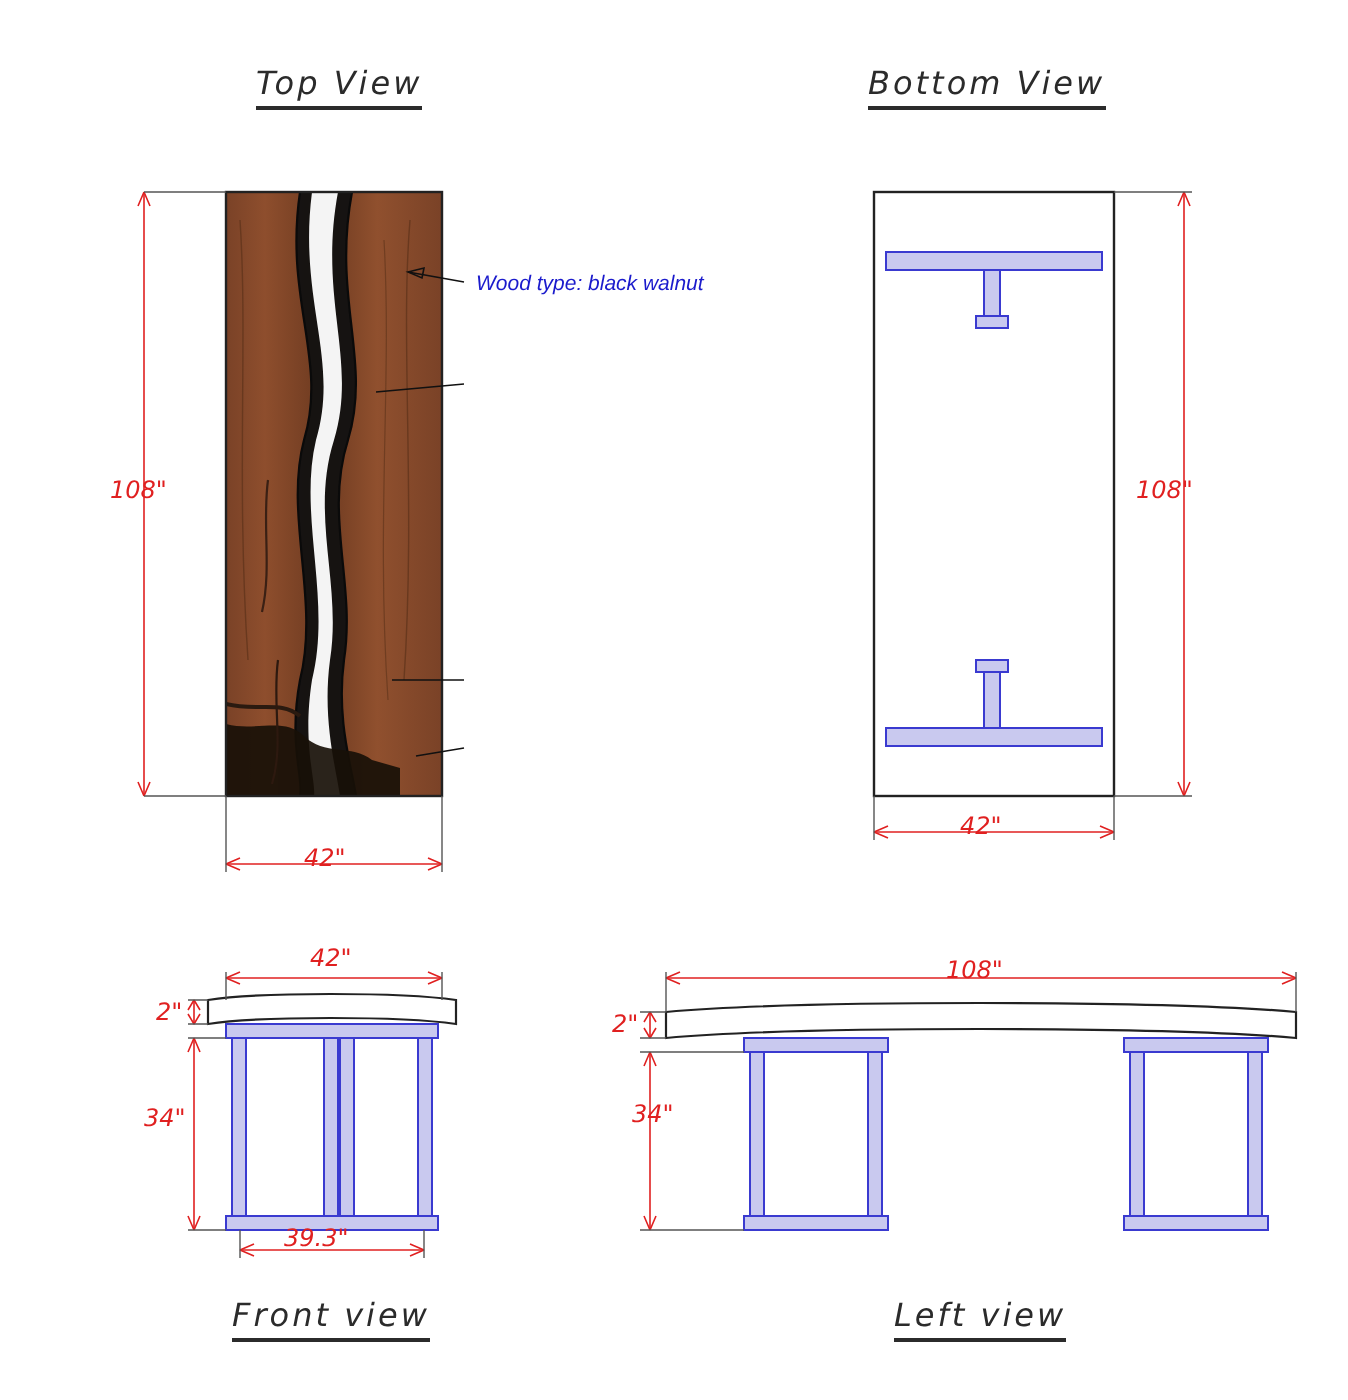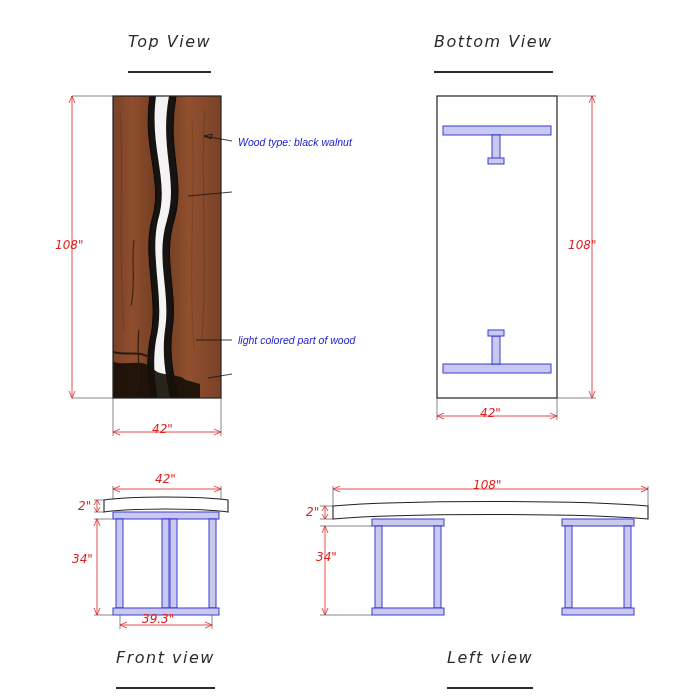--- a/index.html
+++ b/index.html
@@ -22,21 +22,21 @@
   }
   .view-title {
     position: absolute;
     font-family: "DejaVu Sans", sans-serif;
     font-style: italic;
     font-size: 16px;
     color: #2b2b2b;
     letter-spacing: 1.5px;
     white-space: nowrap;
     border-bottom: 2px solid #2b2b2b;
-    padding-bottom: 20px;
+    padding-bottom: 2px;
   }
   .note {
     position: absolute;
     font-family: Liberation Sans, sans-serif;
     font-style: italic;
     font-size: 10.5px;
     line-height: 14px;
     color: #1b1bcc;
     white-space: pre;
   }
@@ -192,21 +192,20 @@
       <path class="thin" d="M320,506 L333,506 M320,519 L333,519"></path>
       <path class="red" d="M325,526 L325,615"></path>
       <path class="red" d="M325,526 l-3,7 M325,526 l3,7 M325,615 l-3,-7 M325,615 l3,-7"></path>
       <path class="thin" d="M320,526 L372,526 M320,615 L372,615"></path>
     </g>
   </svg>
 
   <div class="note" style="left:238px; top:135px;">Wood type: black walnut</div>
 
 
-  <div class="note" style="left:238px; top:333px;">light colored part of wood</div>
 
 
   <div class="dim" style="left:55px; top:238px;">108"</div>
   <div class="dim" style="left:152px; top:422px;">42"</div>
 
   <div class="dim" style="left:568px; top:238px;">108"</div>
   <div class="dim" style="left:480px; top:406px;">42"</div>
 
   <div class="dim" style="left:155px; top:472px;">42"</div>
   <div class="dim" style="left:78px; top:499px;">2"</div>

